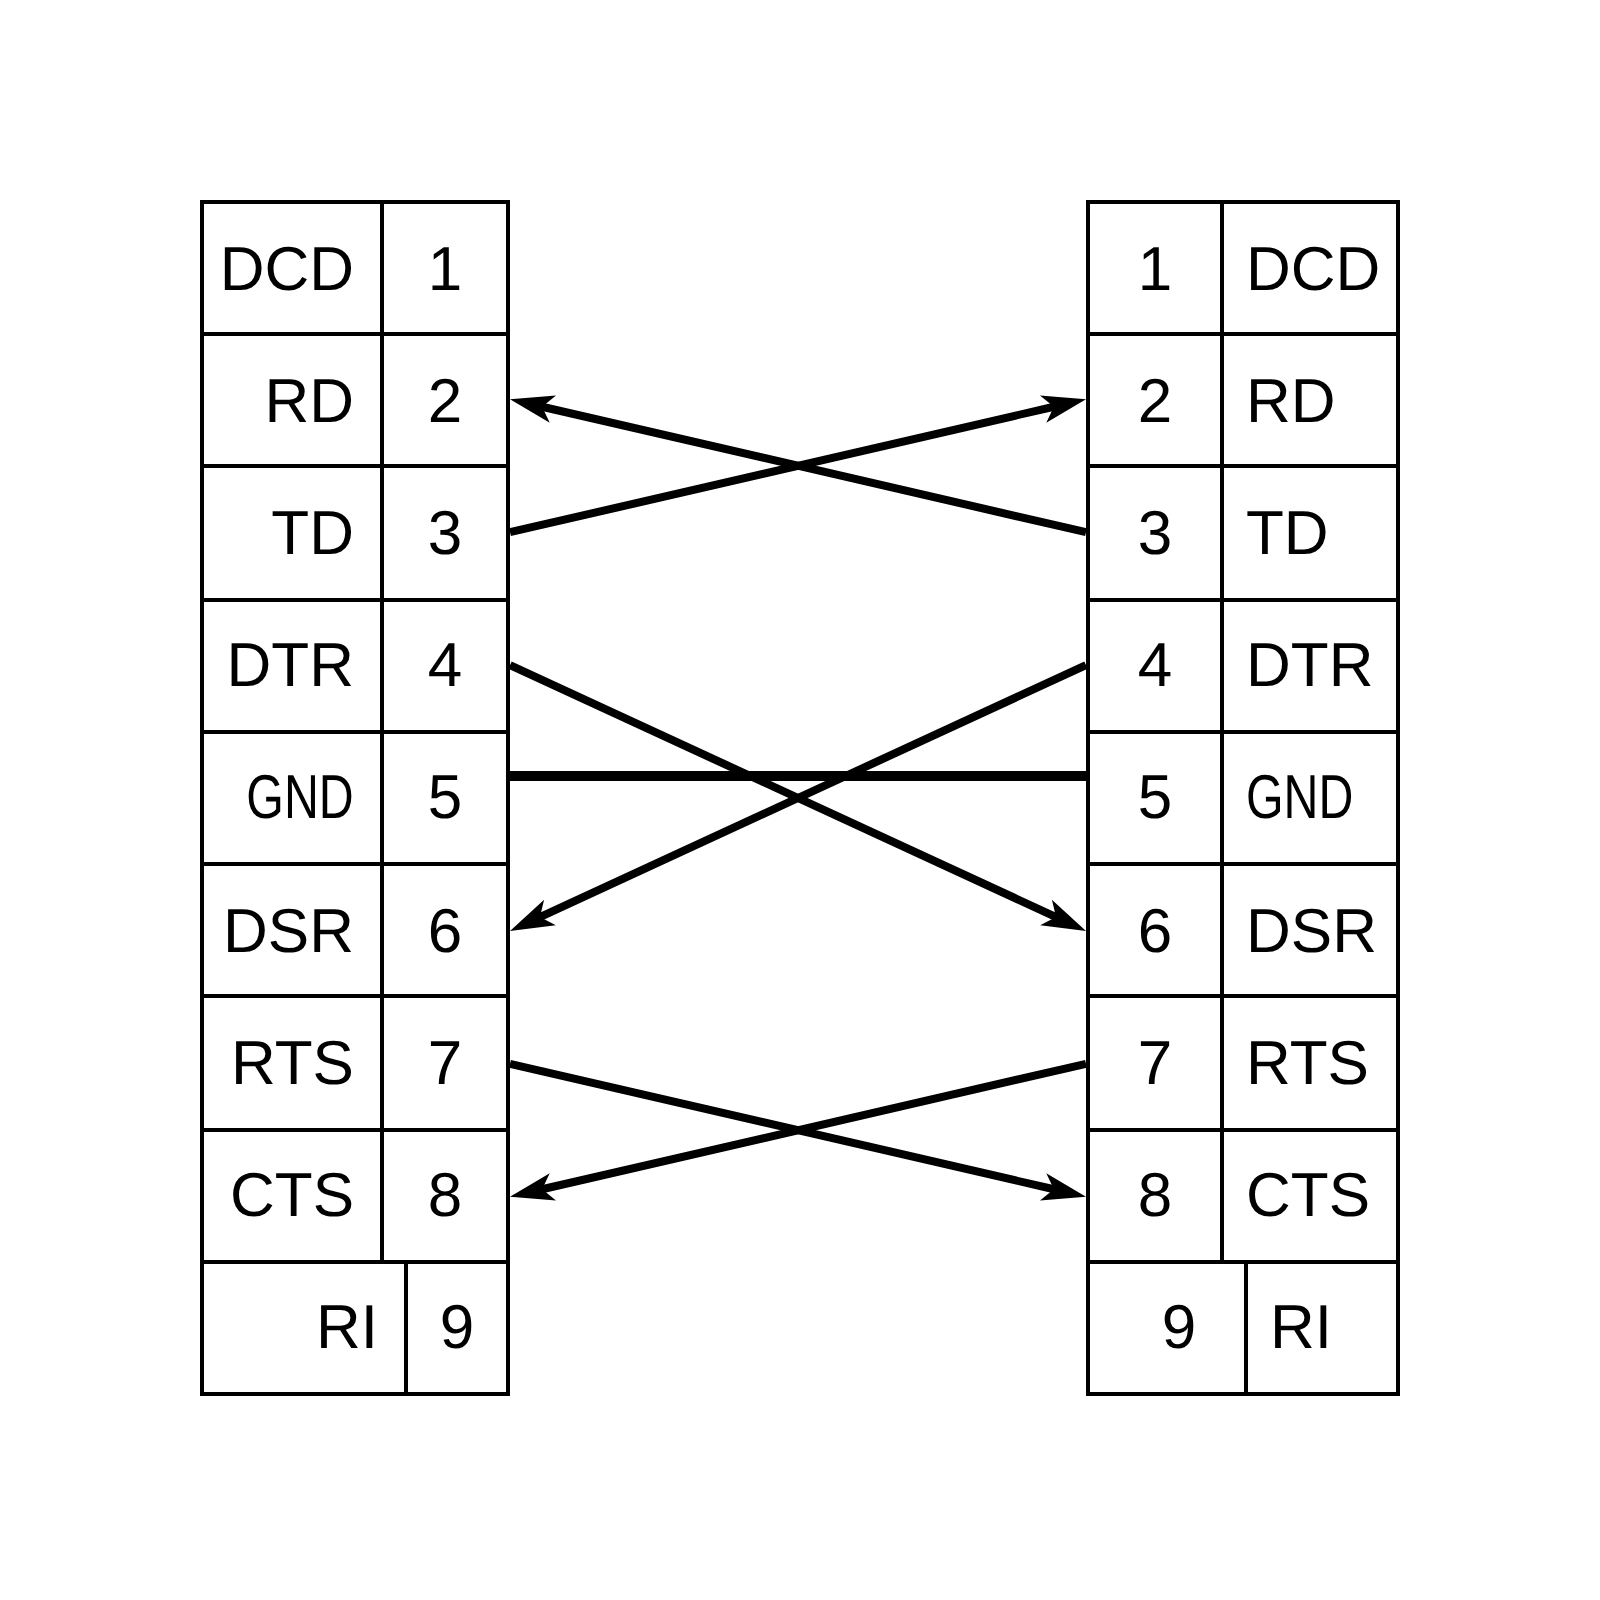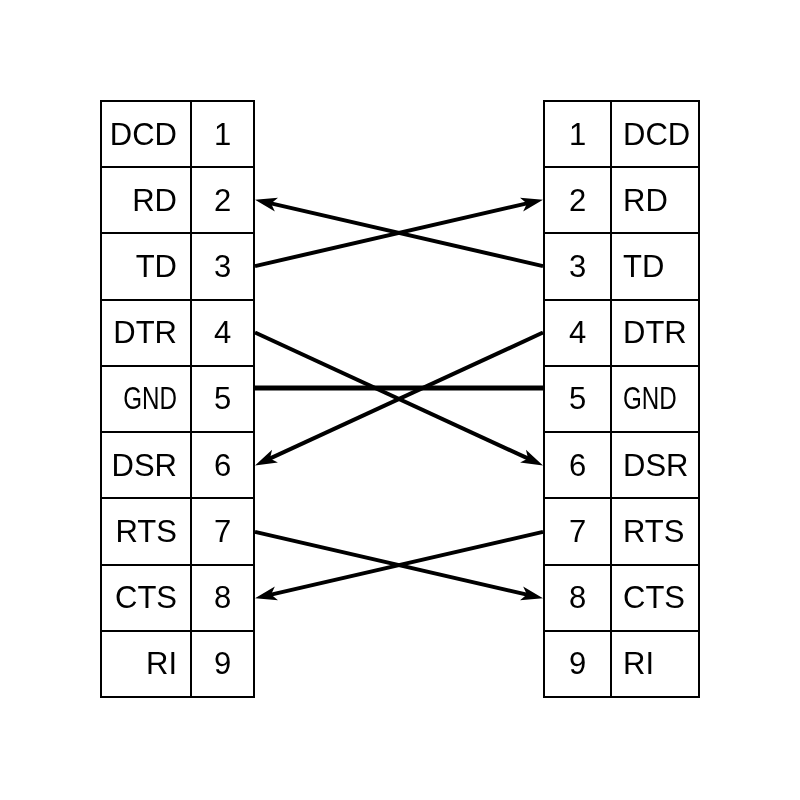--- a/index.html
+++ b/index.html
@@ -27,21 +27,21 @@
     background: #fff;
   }
   .pin-table.left  { left: 100px; width: 155px; }
   .pin-table.right { left: 543px; width: 157px; }
   .row {
     flex: 1 1 0;
     display: flex;
     border-bottom: 2px solid #000;
     min-height: 0;
   }
-  .row:last-child { border-bottom: none; }
+  .row:last-child { border-bottom: none; margin-left: 12px; }
   .cell {
     display: flex;
     align-items: center;
     box-sizing: border-box;
     font-size: 31px;
     line-height: 1;
     white-space: nowrap;
   }
   .pin-table.left .label-cell {
     width: 90px;

